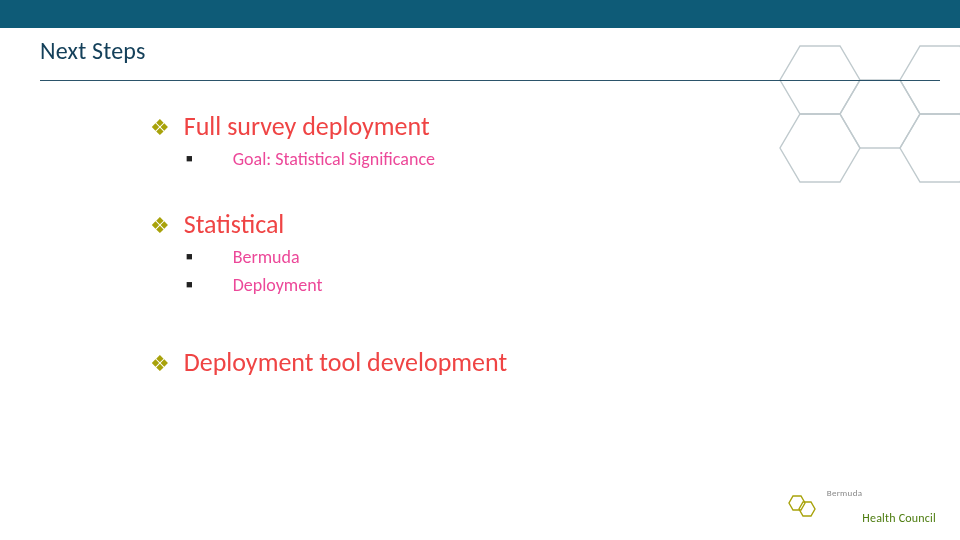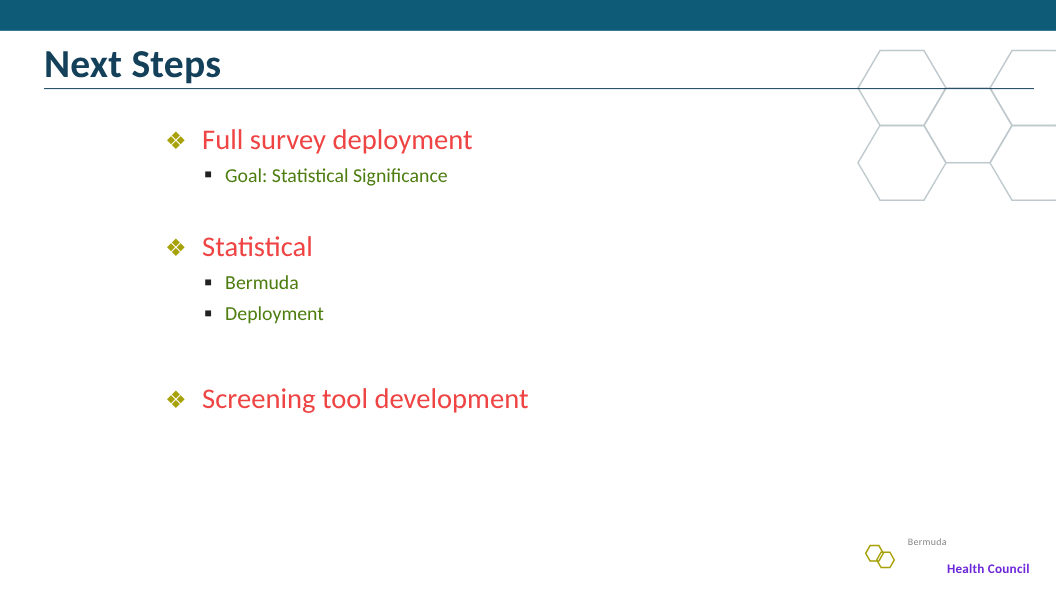--- a/index.html
+++ b/index.html
@@ -1,34 +1,34 @@
 <!DOCTYPE html>
 <html><head>
 <meta charset="utf-8">
 <style>
   * { margin: 0; padding: 0; box-sizing: border-box; }
   html, body { width: 960px; height: 540px; font-family: "Segoe UI", "Calibri", Arial, sans-serif; background: #fff; overflow: hidden; }
   .slide { position: relative; width: 960px; height: 540px; }
   .top-bar { position: absolute; top: 0; left: 0; width: 960px; height: 28px; background: #0e5b77; }
   .title-wrap { position: absolute; top: 36px; left: 40px; }
-  .title-wrap h1 { font-size: 36px; font-weight: 700; color: #14405a; letter-spacing: .2px; }
+  .title-wrap h1 { font-size: 24px; font-weight: 400; color: #14405a; letter-spacing: .2px; }
   .title-rule { position: absolute; top: 80px; left: 40px; width: 900px; height: 0; border-bottom: 1px solid #14405a; opacity: .9; }
   .content { position: absolute; top: 102px; left: 150px; width: 700px; }
   .bullet-l1 { display: flex; align-items: baseline; margin-top: 8px; margin-bottom: 4px; }
   .bullet-l1 .diamond { color: #a8a20a; font-size: 22px; line-height: 1; margin-right: 14px; }
   .bullet-l1 .label { font-size: 26px; color: #ef4444; }
   .bullet-l2 { display: flex; align-items: baseline; margin-left: 36px; margin-top: 6px; }
   .bullet-l2 .square { color: #222; font-size: 11px; line-height: 1; margin-right: 12px; position: relative; top: -3px; }
-  .bullet-l2 .label { font-size: 18px; color: #4d7c0f; }
+  .bullet-l2 .label { font-size: 18px; color: #ec4899; margin-left: 28px; }
   .group-gap { height: 30px; }
   .hex-deco { position: absolute; top: 16px; right: -40px; width: 260px; height: 210px; opacity: .9; }
   .logo { position: absolute; bottom: 16px; right: 24px; display: flex; align-items: center; gap: 8px; }
   .logo-text { display: flex; flex-direction: row; line-height: 1; }
   .logo-text .line1 { font-size: 9px; color: #888; letter-spacing: .3px; }
-  .logo-text .line2 { font-size: 12px; color: #6d28d9; font-weight: 700; letter-spacing: .2px; margin-top: 24px; }
+  .logo-text .line2 { font-size: 12px; color: #4d7c0f; font-weight: 400; letter-spacing: .2px; margin-top: 24px; }
 </style>
 </head>
 <body>
 
 <div class="slide">
   <div class="top-bar"></div>
 
   <svg class="hex-deco" viewBox="0 0 260 210">
     <g fill="none" stroke="#b9c4c8" stroke-width="1.4">
       <polygon points="60,30 100,30 120,64 100,98 60,98 40,64"></polygon>
@@ -68,21 +68,21 @@
     <div class="bullet-l2">
       <span class="square">■</span>
       <span class="label">Deployment</span>
     </div>
 
     <div class="group-gap"></div>
     <div style="height:12px"></div>
 
     <div class="bullet-l1">
       <span class="diamond">❖</span>
-      <span class="label">Screening tool development</span>
+      <span class="label">Deployment tool development</span>
     </div>
 
   </div>
 
   <div class="logo">
     <svg width="34" height="28" viewBox="0 0 34 28">
       <g fill="none" stroke="#a8a20a" stroke-width="1.4">
         <polygon points="8,4 16,4 20,11 16,18 8,18 4,11"></polygon>
         <polygon points="18,10 26,10 30,17 26,24 18,24 14,17"></polygon>
       </g>

